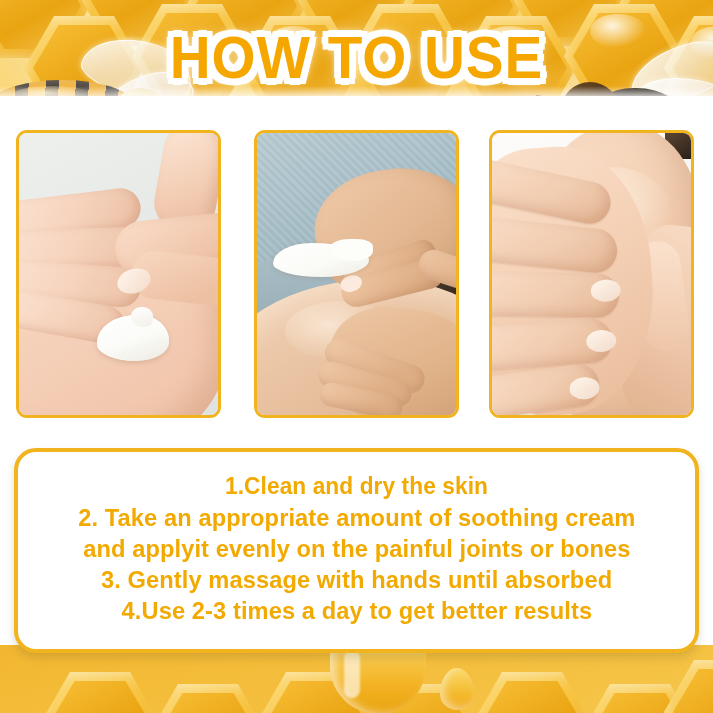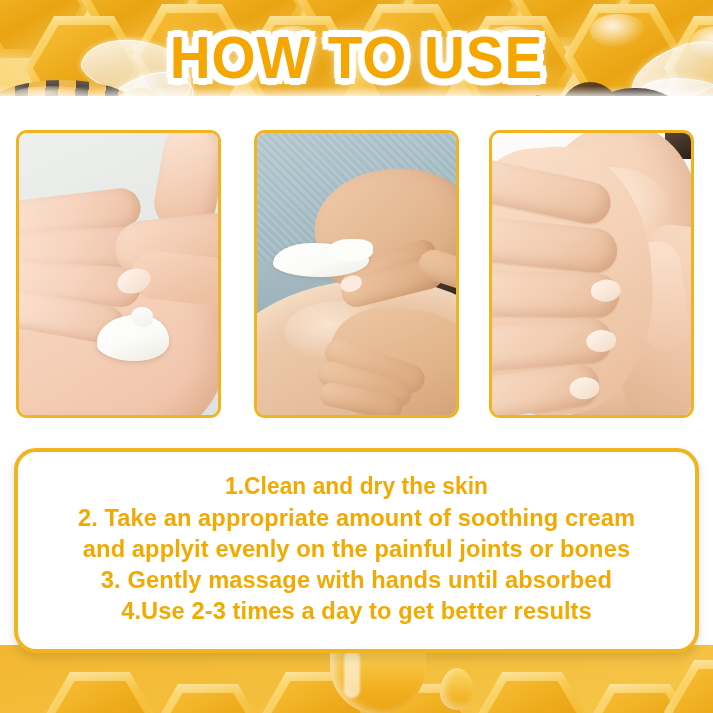--- a/index.html
+++ b/index.html
@@ -403,20 +403,21 @@
   .instr-box{
     position:absolute; left:14px; top:448px;
     width:685px; height:205px;
     background:#ffffff;
     border:4px solid #F2B41E;
     border-radius:22px;
     box-shadow:0 5px 9px rgba(120,95,40,.22);
     display:flex; flex-direction:column;
     justify-content:center;
     padding:6px 10px 10px;
+    align-items:center;
   }
   .instr-line{
     text-align:center;
     color:#F2A900;
     font-weight:bold;
     font-size:23px;
     line-height:31px;
     letter-spacing:.1px;
     white-space:nowrap;
     font-family:"Liberation Sans Narrow","Liberation Sans", sans-serif;

